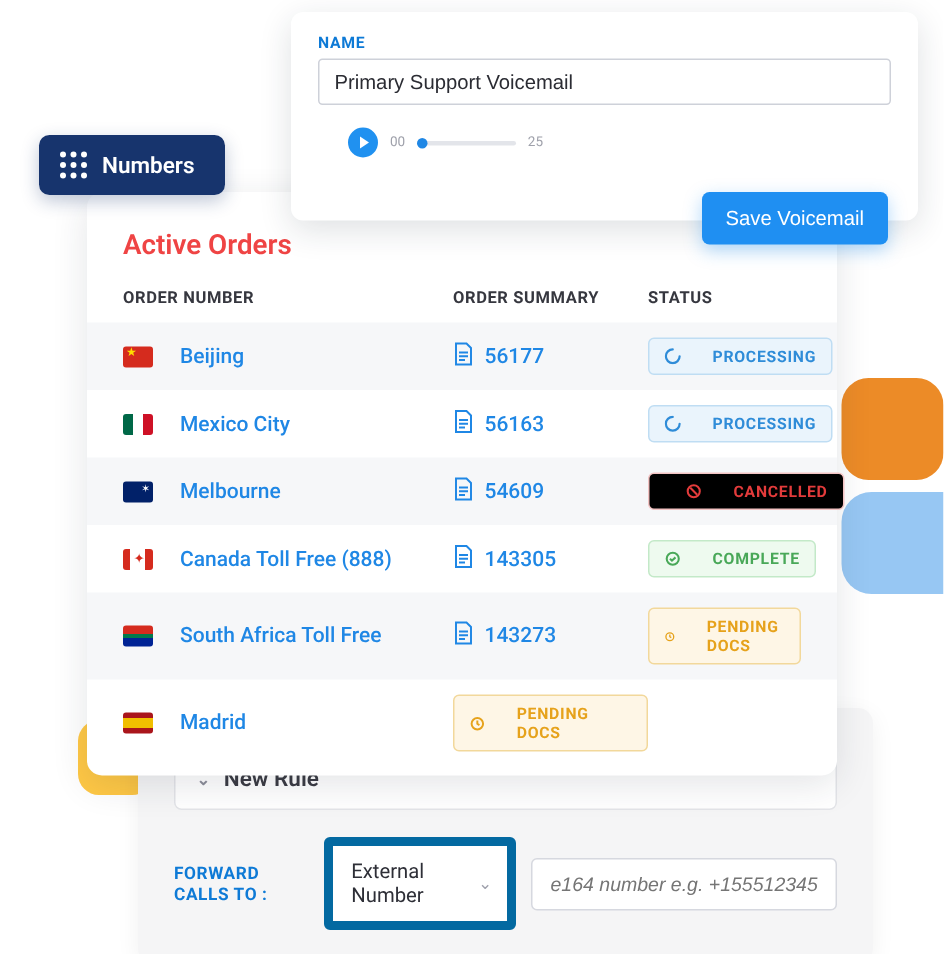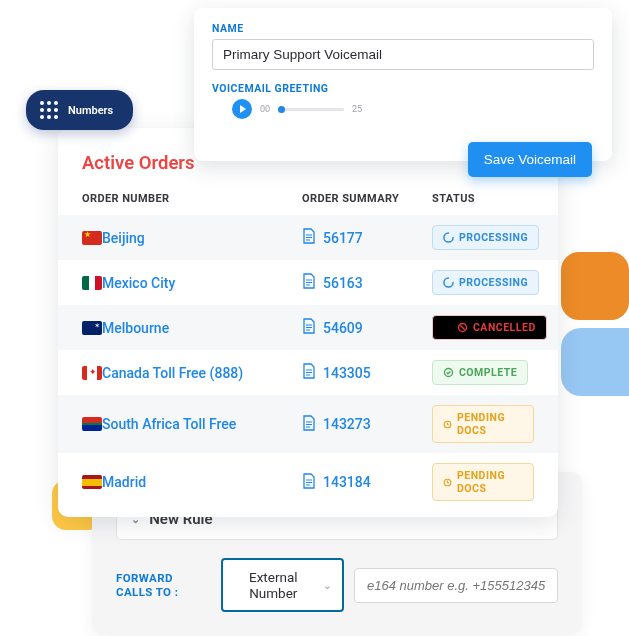--- a/index.html
+++ b/index.html
@@ -49,28 +49,27 @@
   margin-top: 18px;
 }
 .rule-label {
   color: #0E7AD6;
   font-size: 11.5px;
   font-weight: 700;
   letter-spacing: 0.4px;
 }
 .select-box {
   background: #fff;
-  border: 2px solid #0369a1;
+  border: 6px solid #0369a1;
   border-radius: 4px;
   padding: 9px 30px 9px 12px;
   font-size: 13.5px;
   color: #2E2F37;
   position: relative;
   cursor: pointer;
-  text-align: center;
 }
 .select-box .sel-chev { position: absolute; right: 10px; top: 50%; transform: translateY(-50%); color: #A0A2AD; font-size: 11px; }
 .e164-input {
   flex: 1;
   border: 1px solid #D6D8DF;
   border-radius: 4px;
   padding: 9px 12px;
   font-size: 13px;
   font-style: italic;
   color: #9A9CA7;
@@ -104,55 +103,55 @@
   color: #36373F;
 }
 .order-row {
   display: grid;
   grid-template-columns: 220px 130px 1fr;
   align-items: center;
   padding: 10px 24px;
   font-size: 14px;
 }
 .order-row.alt { background: #F6F7F9; }
-.order-summary { display: flex; align-items: center; gap: 0; }
+.order-summary { display: flex; align-items: center; gap: 18px; }
 .flag { width: 20px; height: 14px; display: inline-block; border-radius: 2px; position: relative; overflow: hidden; }
 .city { color: #1F87E5; font-weight: 500; }
 .order-num { display: flex; align-items: center; gap: 7px; color: #1F87E5; font-weight: 500; }
 .doc-icon { width: 14px; height: 16px; }
 .status-badge {
   display: inline-flex;
   align-items: center;
-  gap: 5px;
+  gap: 21px;
   font-size: 10.5px;
   font-weight: 700;
   letter-spacing: 0.5px;
   border-radius: 4px;
   padding: 5px 10px;
   border: 1px solid;
 }
 .st-processing { color: #2F8CD8; background: #EAF4FC; border-color: #BFDDF3; }
 .st-cancelled { color: #E33B3B; background: #000000; border-color: #F3C3C3; padding-left: 24px; }
 .st-complete { color: #49A858; background: #EEFAEF; border-color: #C3E9C8; }
 .st-pending { color: #E6A21B; background: #FEF6E6; border-color: #F2D89B; }
 .st-ico { width: 11px; height: 11px; }
 
 
 .numbers-pill {
   position: absolute;
   left: 26px;
   top: 90px;
   background: #17346D;
   color: #fff;
-  border-radius: 18px;
+  border-radius: 7px;
   padding: 11px 20px 11px 14px;
   display: flex;
-  align-items: center;
+  align-items: flex-start;
   gap: 10px;
-  font-size: 11px;
+  font-size: 15px;
   font-weight: 600;
   box-shadow: 0 4px 12px rgba(23,52,109,0.28);
 }
 .dialpad { display: grid; grid-template-columns: repeat(3,4px); grid-template-rows: repeat(3,4px); gap: 3px; }
 .dialpad span { width: 4px; height: 4px; background: #fff; border-radius: 50%; display: block; }
 
 
 .vm-card {
   position: absolute;
   left: 194px;
@@ -343,27 +342,20 @@
               <path d="M6 3.5V6l1.6 1" fill="none" stroke="currentColor" stroke-width="1.5"></path>
             </svg>
             <span>PENDING DOCS</span>
           </span></div>
       </div>
       <div class="order-row">
         <div class="order-summary">
           <span class="flag flag-es"></span>
           <a class="city">Madrid</a>
         </div>
-        <div class="order-num">
-          <span><svg class="doc-icon" viewBox="0 0 14 16">
-              <path d="M2 1h7l3 3v11H2z" fill="none" stroke="#1F87E5" stroke-width="1.3"></path>
-              <path d="M4 7h6M4 9.5h6M4 12h4" stroke="#1F87E5" stroke-width="1.2"></path>
-            </svg></span>
-          <a>143184</a>
-        </div>
         <div><span class="status-badge st-pending">
             <svg class="st-ico" viewBox="0 0 12 12">
               <circle cx="6" cy="6" r="4.4" fill="none" stroke="currentColor" stroke-width="1.5"></circle>
               <path d="M6 3.5V6l1.6 1" fill="none" stroke="currentColor" stroke-width="1.5"></path>
             </svg>
             <span>PENDING DOCS</span>
           </span></div>
       </div>
     </div>
 </div>
@@ -381,21 +373,20 @@
       <span></span>
   </span>
   <span>Numbers</span>
 </div>
 
 <div class="vm-card">
   <div class="vm-label">NAME</div>
   <input class="vm-input" value="Primary Support Voicemail" style="">
   <div class="vm-row">
     <div class="vm-col-greet">
-      <div class="vm-label">VOICEMAIL GREETING</div>
       <div class="audio-player">
         <span class="play-btn"></span>
         <span class="track-end">00</span>
         <div class="track">
             <span class="track-knob"></span>
           </div>
         <span class="track-end">25</span>
       </div>
     </div>
   </div>

